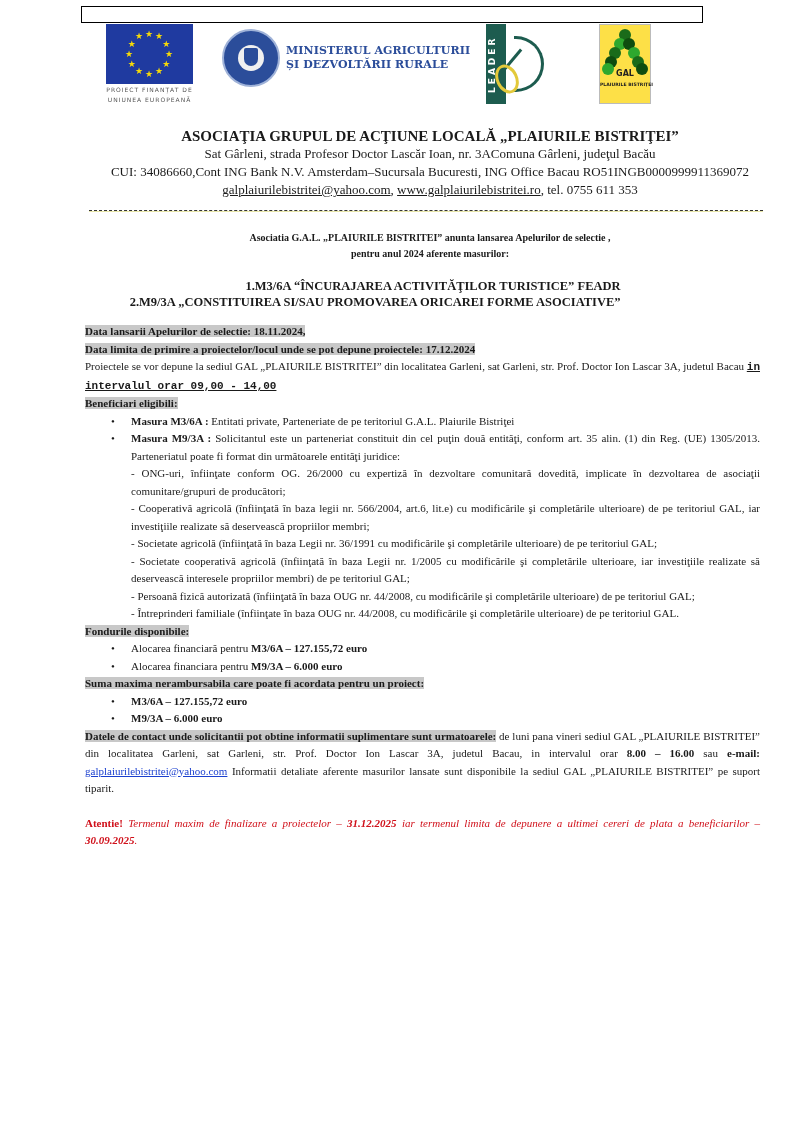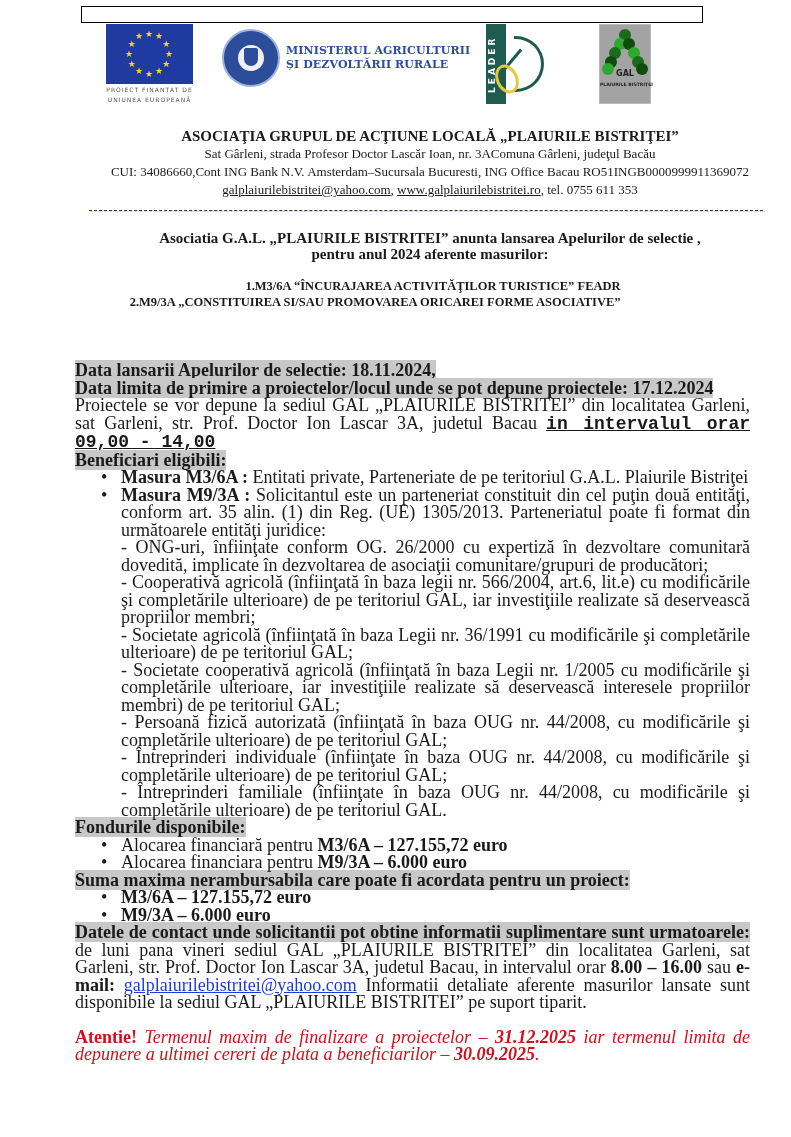--- a/index.html
+++ b/index.html
@@ -25,40 +25,40 @@
   .leader { position: absolute; left: 486px; top: 0; width: 62px; height: 80px; background: #1d5c4f; }
   .leader-white { position: absolute; left: 20px; top: 0; width: 42px; height: 80px; background: #fff; }
   .leader-word { position: absolute; left: 1px; top: 4px; width: 16px; color: #fff; font-family: "DejaVu Sans", sans-serif;
                  font-size: 9px; font-weight: bold; writing-mode: vertical-rl; transform: rotate(180deg);
                  letter-spacing: 3px; height: 72px; text-align: center; }
   .leader-arc2 { position: absolute; left: 28px; top: 12px; width: 30px; height: 56px; border: 3px solid #1d5c4f;
                  border-left: none; border-radius: 0 30px 30px 0; box-sizing: border-box; }
   .leader-seed { position: absolute; left: 10px; top: 40px; width: 22px; height: 30px; border: 3px solid #e3c93a;
                  border-radius: 50%; transform: rotate(-25deg); box-sizing: border-box; }
   .leader-stem { position: absolute; left: 24px; top: 22px; width: 3px; height: 30px; background: #1d5c4f; transform: rotate(40deg); }
-  .gal { position: absolute; left: 599px; top: 0; width: 50px; height: 78px; border: 1px solid #bbb; background: #a3a3a3; }
+  .gal { position: absolute; left: 599px; top: 0; width: 50px; height: 78px; border: 1px solid #bbb; background: #fde047; }
   .gal-tree { position: absolute; width: 12px; height: 12px; border-radius: 50%; }
   .gal-name { position: absolute; left: 0; width: 50px; top: 44px; text-align: center; font-family: "DejaVu Sans", sans-serif;
               font-weight: bold; font-size: 8px; color: #222; }
   .gal-sub { position: absolute; left: 0; width: 50px; top: 57px; text-align: center; font-family: "DejaVu Sans", sans-serif;
              font-weight: bold; font-size: 4.6px; color: #222; white-space: nowrap; }
 
   .header { position: absolute; left: 80px; top: 127px; width: 700px; text-align: center; }
   .header .org { font-weight: bold; font-size: 15px; line-height: 18px; }
   .header .line { font-size: 13px; line-height: 18px; }
   .header a { color: #1a1a1a; text-decoration: underline; }
   .sep { position: absolute; left: 89px; top: 210px; width: 674px; border-top: 1px dashed #333; }
   .sep2 { position: absolute; left: 89px; top: 211px; width: 674px; border-top: 1px solid #e8e6a8; }
 
   .announce { position: absolute; left: 80px; top: 230px; width: 700px; text-align: center;
-              font-weight: bold; font-size: 15px; line-height: 16px; }
+              font-weight: bold; font-size: 10px; line-height: 16px; }
   .measures { position: absolute; left: 113px; top: 278px; font-weight: bold; font-size: 12.5px; line-height: 16px; text-align: right; }
   .measures .num { display: inline-block; width: 26px; }
 
-  .body { position: absolute; left: 75px; top: 323px; width: 675px; font-size: 18px; line-height: 17.5px; margin-top: 39px; }
+  .body { position: absolute; left: 85px; top: 323px; width: 675px; font-size: 11px; line-height: 17.5px; }
   .hl { background: #c8c8c8; font-weight: bold; }
   .just { text-align: justify; }
   .u { text-decoration: underline; font-weight: bold; font-family: Liberation Mono, monospace; }
   ul.bul { margin: 0; padding: 0; list-style: none; }
   ul.bul li { position: relative; padding-left: 46px; text-align: justify; }
   ul.bul li .dot { position: absolute; left: 26px; top: 0; }
   .b { font-weight: bold; }
   .link { color: #1a3fcf; text-decoration: underline; }
   .red { color: #d0101a; margin-top: 17px; text-align: justify; }
   .red i { font-style: italic; }
@@ -146,21 +146,20 @@
   <div class="just"><span>Proiectele se vor depune la sediul GAL „PLAIURILE BISTRITEI” din localitatea Garleni, sat Garleni, str. Prof. Doctor Ion Lascar 3A, judetul Bacau </span><span class="u">in intervalul orar 09,00 - 14,00 </span></div>
   <div><span class="hl">Beneficiari eligibili:</span></div>
   <ul class="bul">
     <li><span class="dot">•</span><span class="b">Masura M3/6A :</span><span> Entitati private, Parteneriate de pe teritoriul G.A.L. Plaiurile Bistriţei</span></li>
     <li><span class="dot">•</span><span class="b">Masura M9/3A :</span><span> Solicitantul este un parteneriat constituit din cel puţin două entităţi, conform art. 35 alin. (1) din Reg. (UE) 1305/2013. Parteneriatul poate fi format din următoarele entităţi juridice:</span>
       <div>- ONG-uri, înfiinţate conform OG. 26/2000 cu expertiză în dezvoltare comunitară dovedită, implicate în dezvoltarea de asociaţii comunitare/grupuri de producători;</div>
       <div>- Cooperativă agricolă (înfiinţată în baza legii nr. 566/2004, art.6, lit.e) cu modificările şi completările ulterioare) de pe teritoriul GAL, iar investiţiile realizate să deservească propriilor membri;</div>
       <div>- Societate agricolă (înfiinţată în baza Legii nr. 36/1991 cu modificările şi completările ulterioare) de pe teritoriul GAL;</div>
       <div>- Societate cooperativă agricolă (înfiinţată în baza Legii nr. 1/2005 cu modificările şi completările ulterioare, iar investiţiile realizate să deservească interesele propriilor membri) de pe teritoriul GAL;</div>
       <div>- Persoană fizică autorizată (înfiinţată în baza OUG nr. 44/2008, cu modificările şi completările ulterioare) de pe teritoriul GAL;</div>
-      <div>- Întreprinderi individuale (înfiinţate în baza OUG nr. 44/2008, cu modificările şi completările ulterioare) de pe teritoriul GAL;</div>
       <div>- Întreprinderi familiale (înfiinţate în baza OUG nr. 44/2008, cu modificările şi completările ulterioare) de pe teritoriul GAL.</div>
     </li>
   </ul>
   <div><span class="hl">Fondurile disponibile:</span></div>
   <ul class="bul">
     <li><span class="dot">•</span><span>Alocarea financiară pentru </span><span class="b">M3/6A – 127.155,72 euro</span></li>
     <li><span class="dot">•</span><span>Alocarea financiara pentru </span><span class="b">M9/3A – 6.000 euro</span></li>
   </ul>
   <div><span class="hl">Suma maxima nerambursabila care poate fi acordata pentru un proiect:</span></div>
   <ul class="bul">

